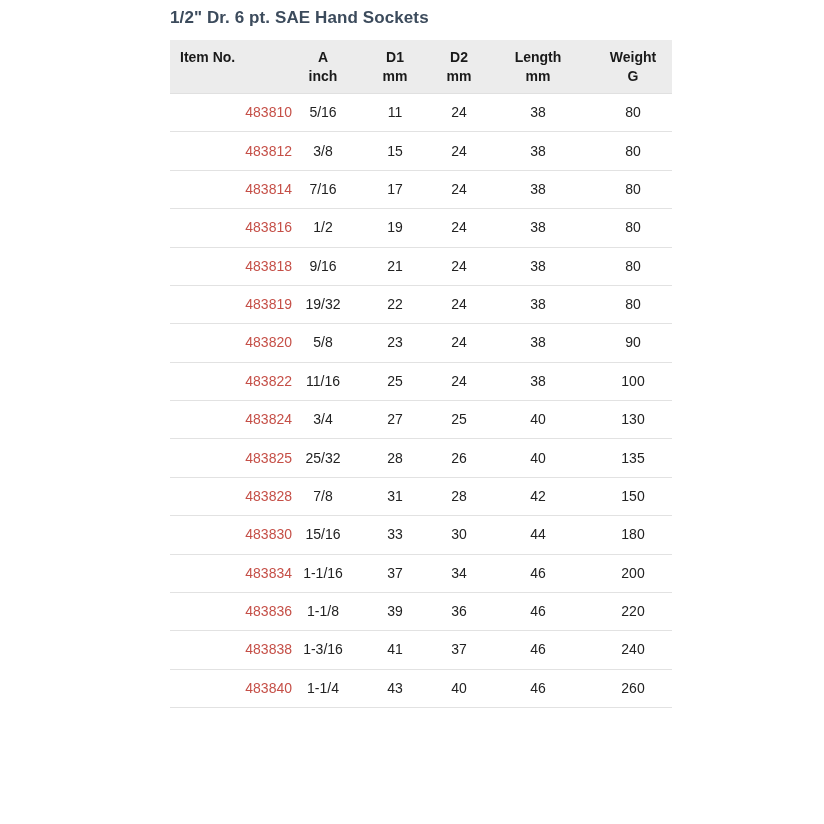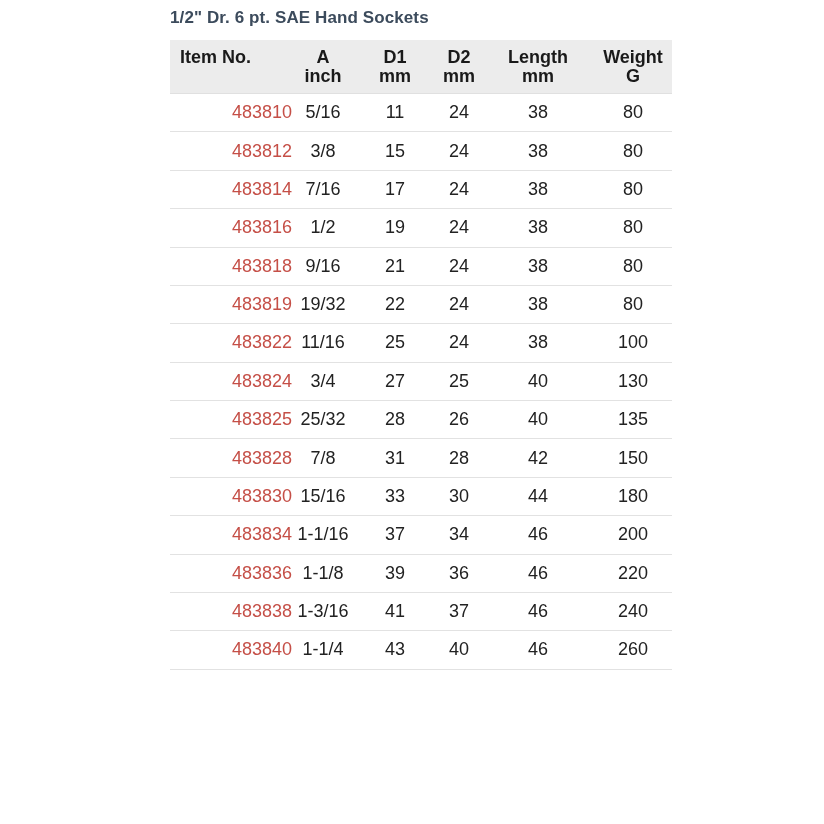--- a/index.html
+++ b/index.html
@@ -20,21 +20,21 @@
     font-weight: bold;
     color: #3c4b5c;
     line-height: 23px;
     margin-bottom: 11px;
     letter-spacing: 0.1px;
   }
   table.spec-table {
     width: 502px;
     border-collapse: collapse;
     table-layout: fixed;
-    font-size: 18px;
+    font-size: 14px;
     color: #222222;
   }
   table.spec-table thead th {
     background: #ececec;
     font-weight: bold;
     color: #1a1a1a;
     text-align: center;
     vertical-align: top;
     padding: 8px 0 7px 0;
     line-height: 19px;
@@ -146,20 +146,28 @@
         </tr>
         <tr>
           <td class="item-no">483819</td>
           <td>19/32</td>
           <td>22</td>
           <td>24</td>
           <td>38</td>
           <td>80</td>
         </tr>
         <tr>
+          <td class="item-no">483820</td>
+          <td>5/8</td>
+          <td>23</td>
+          <td>24</td>
+          <td>38</td>
+          <td>90</td>
+        </tr>
+        <tr>
           <td class="item-no">483822</td>
           <td>11/16</td>
           <td>25</td>
           <td>24</td>
           <td>38</td>
           <td>100</td>
         </tr>
         <tr>
           <td class="item-no">483824</td>
           <td>3/4</td>

